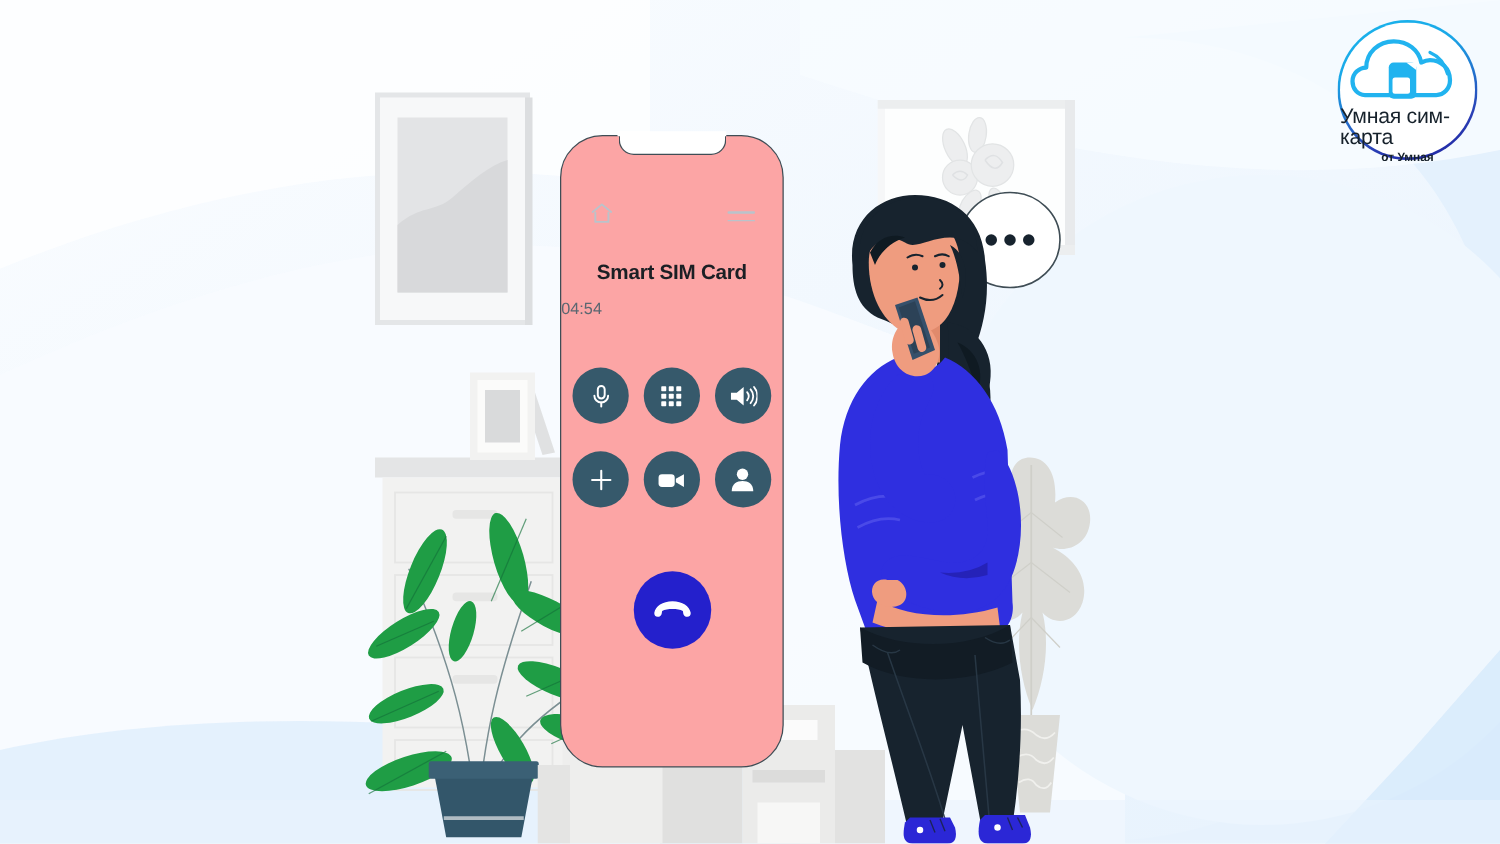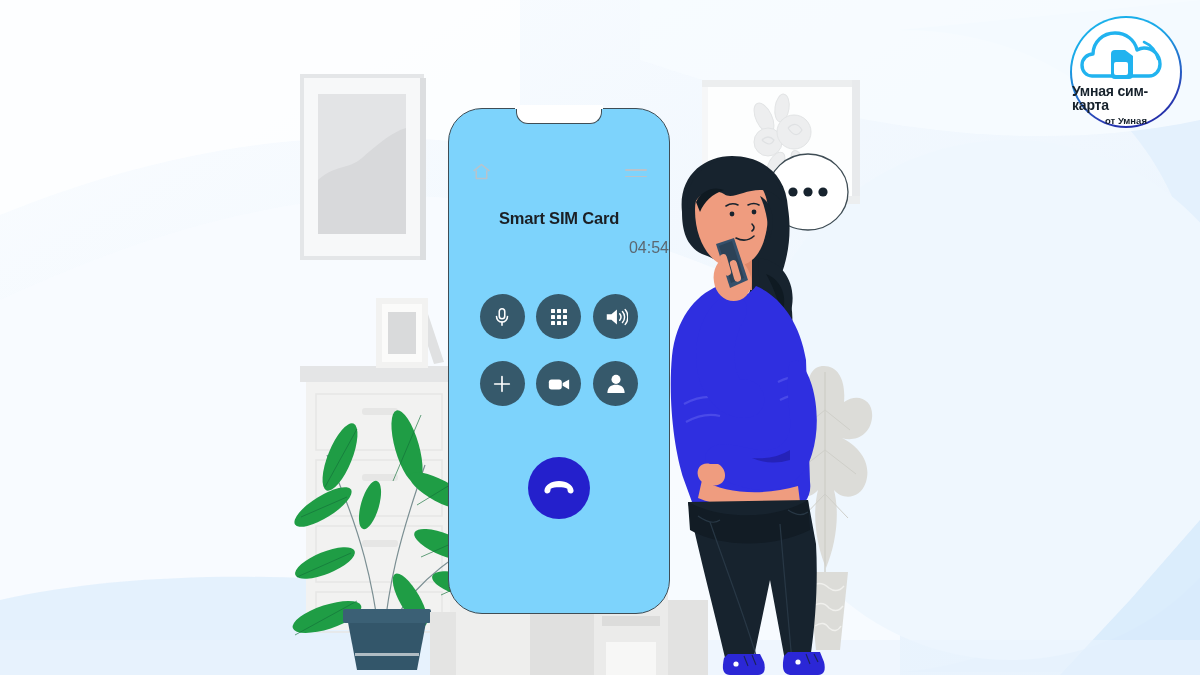--- a/index.html
+++ b/index.html
@@ -11,22 +11,22 @@
   #scene {
     position: relative;
     width: 1200px; height: 675px;
     background: #f2f8fe;
     overflow: hidden;
   }
   .bg-layer { position: absolute; inset: 0; }
   .phone-shell {
     position: absolute;
     left: 448px; top: 108px;
-    width: 222px; height: 506px;
-    background: #7dd3fc;
+    width: 179px; height: 506px;
+    background: #fca5a5;
     border: 1.6px solid #3f4d55;
     border-radius: 34px;
     z-index: 30;
   }
   .phone-notch {
     position: absolute;
     left: 50%; top: -1px;
     transform: translateX(-50%);
     width: 86px; height: 16px;
     background: #ffffff;
@@ -57,22 +57,22 @@
     left: 0; right: 0; top: 100px;
     text-align: center;
     font-size: 16.5px;
     font-weight: bold;
     color: #1b1f24;
     letter-spacing: -0.2px;
   }
   .call-timer {
     position: absolute;
     left: 0; right: 0; top: 130px;
-    text-align: right;
-    font-size: 16px;
+    text-align: left;
+    font-size: 13px;
     color: #5b6771;
   }
   .ctrl-grid {
     position: absolute;
     left: 50%; transform: translateX(-50%);
     top: 185px;
     width: 170px;
     display: grid;
     grid-template-columns: repeat(3, 1fr);
     row-gap: 22px;
@@ -105,21 +105,21 @@
     background: #ffffff;
     border: 2.4px solid transparent;
     background-image: linear-gradient(#ffffff, #ffffff), linear-gradient(160deg, #19b5ec 0%, #1aa8e8 30%, #2a3fb5 75%, #1d1f9e 100%);
     background-origin: border-box;
     background-clip: content-box, border-box;
     z-index: 60;
     display: flex; flex-direction: column; align-items: center;
   }
   .logo-cloud { position: relative; width: 92px; height: 58px; margin-top: 10px; }
   .logo-line1 {
-    font-size: 14px; font-weight: bold; color: #16212b;
+    font-size: 17px; font-weight: normal; color: #16212b;
     letter-spacing: -0.2px; line-height: 1; margin-top: -2px;
   }
   .logo-line2 {
     font-size: 9.5px; font-weight: bold; color: #16212b;
     margin-top: 4px; line-height: 1;
   }
   .speech-bubble { position: absolute; left: 762px; top: 150px; z-index: 25; }
 </style>
 </head>
 <body>

